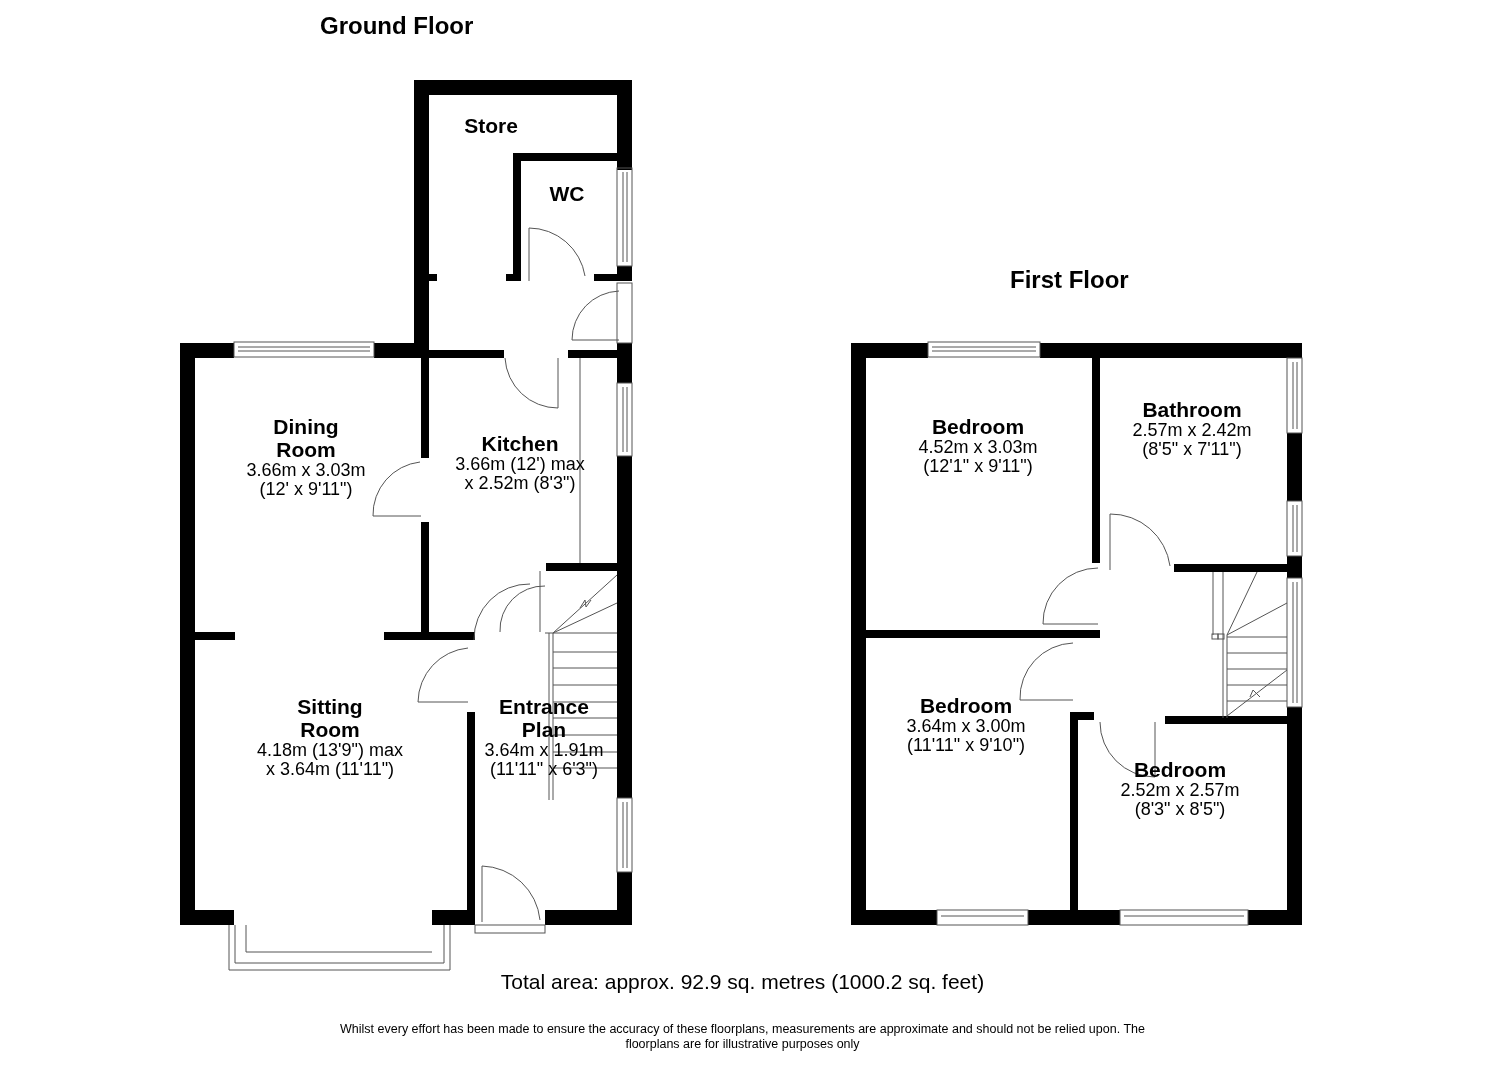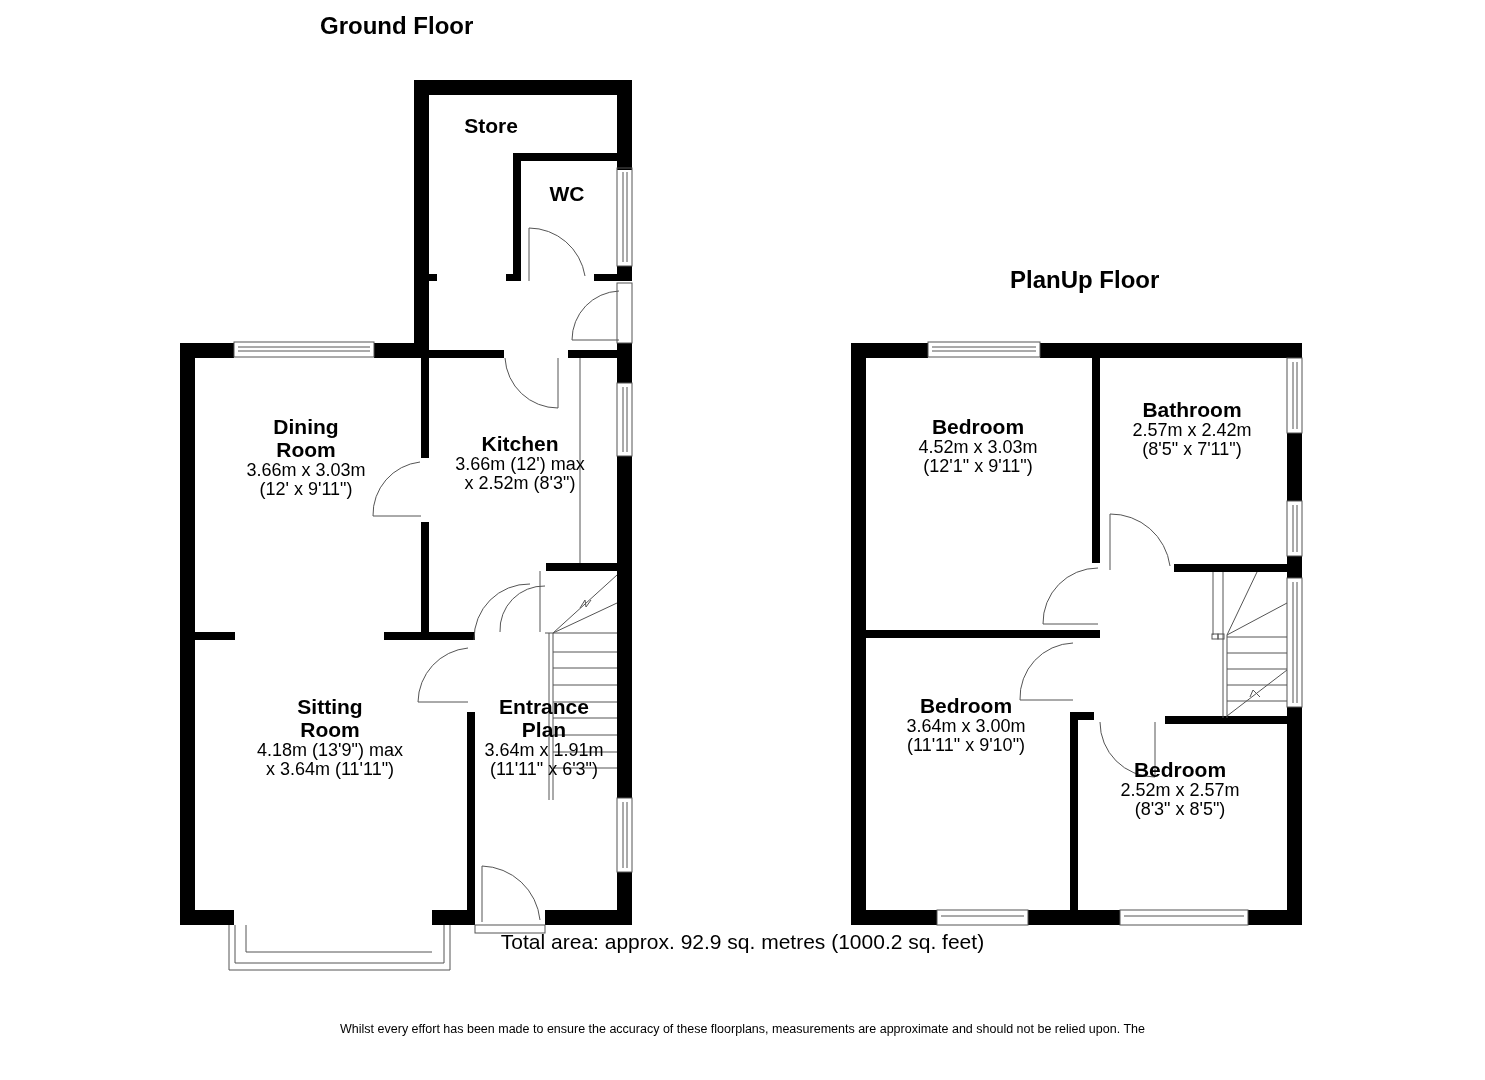--- a/index.html
+++ b/index.html
@@ -3,21 +3,21 @@
 <meta charset="utf-8">
 <style>
   html, body { margin: 0; padding: 0; background: #ffffff; }
   body { width: 1485px; height: 1080px; position: relative; overflow: hidden; font-family: "Liberation Sans", sans-serif; color: #000; }
   svg { position: absolute; left: 0; top: 0; }
   .floor-title { position: absolute; font-weight: bold; font-size: 24px; white-space: nowrap; }
   .room-label { position: absolute; text-align: center; white-space: nowrap; line-height: 1.0; }
   .room-name { font-weight: bold; font-size: 21px; line-height: 23px; display: block; }
   .room-dim { font-size: 18px; line-height: 19px; display: block; }
   .footer { position: absolute; left: 0; width: 1485px; text-align: center; white-space: nowrap; }
-  .total { top: 930px; font-size: 21px; }
+  .total { top: 970px; font-size: 21px; }
   .disclaimer { font-size: 12.5px; line-height: 15px; top: 1022px; }
 </style>
 </head>
 <body>
 
 <svg width="1485" height="1080" viewBox="0 0 1485 1080">
 
   <g fill="#000">
 
     <rect x="414" y="80" width="218" height="15"></rect>
@@ -180,21 +180,21 @@
     <line x1="1227" y1="635" x2="1287" y2="603"></line>
     <line x1="1227" y1="635" x2="1257" y2="572"></line>
     <line x1="1227" y1="716" x2="1287" y2="670"></line>
     <path d="M 1250 697 L 1253 690 L 1260 697"></path>
     <rect x="1212" y="634" width="6" height="5"></rect>
     <rect x="1218" y="634" width="6" height="5"></rect>
   </g>
 </svg>
 
 <div class="floor-title" style="left:320px; top:5px;margin-top:7px;">Ground Floor</div>
-<div class="floor-title" style="left:1010px; top:266px;">PlanUp Floor</div>
+<div class="floor-title" style="left:1010px; top:266px;">First Floor</div>
 
 <div class="room-label" style="left:440px; top:114px; width:102px;">
   <span class="room-name">Store</span>
 </div>
 <div class="room-label" style="left:530px; top:176px; width:74px;margin-top:6px;">
   <span class="room-name">WC</span>
 </div>
 <div class="room-label" style="left:226px; top:415px; width:160px;">
   <span class="room-name">Dining</span>
   <span class="room-name">Room</span>
@@ -236,13 +236,14 @@
 </div>
 <div class="room-label" style="left:1100px; top:758px; width:160px;">
   <span class="room-name">Bedroom</span>
   <span class="room-dim">2.52m x 2.57m</span>
   <span class="room-dim">(8'3" x 8'5")</span>
 </div>
 
 <div class="footer total">Total area: approx. 92.9 sq. metres (1000.2 sq. feet)</div>
 <div class="footer disclaimer">
   <div>Whilst every effort has been made to ensure the accuracy of these floorplans, measurements are approximate and should not be relied upon. The</div>
+  <div>floorplans are for illustrative purposes only</div>
 </div>
 
 </body></html>

